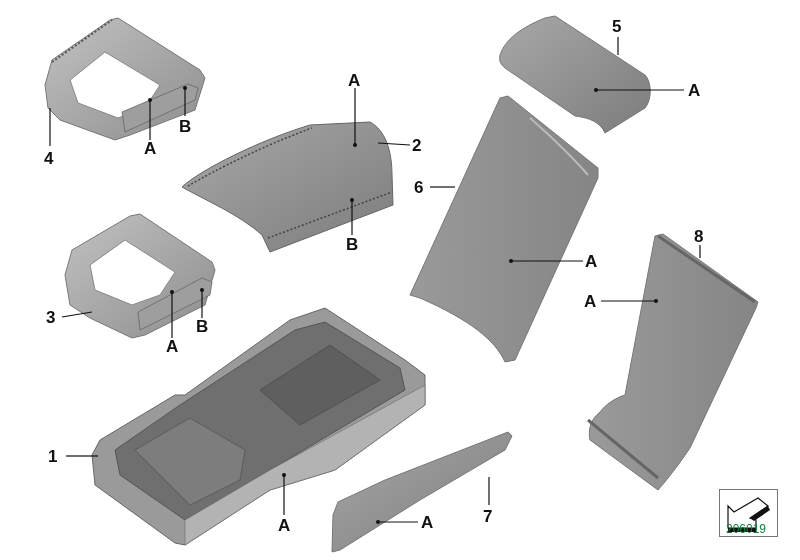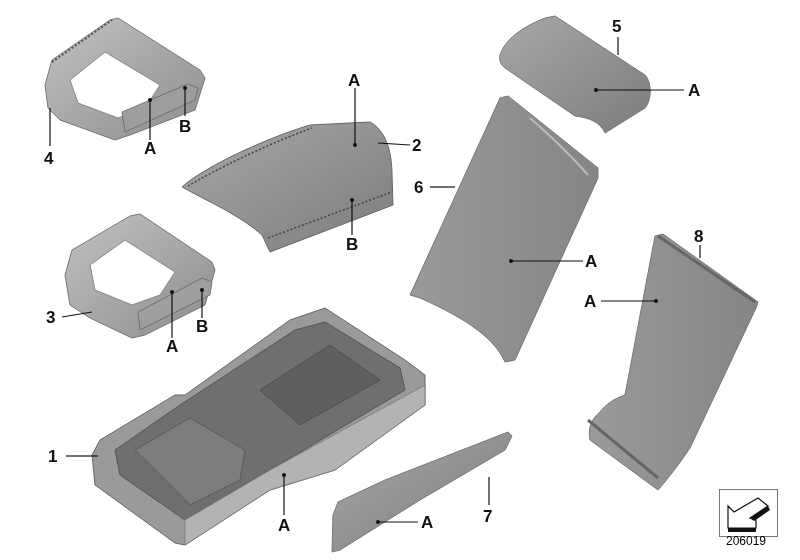--- a/index.html
+++ b/index.html
@@ -1,20 +1,20 @@
 <!DOCTYPE html>
 <html><head>
 <meta charset="utf-8">
 <style>
   html, body { margin: 0; padding: 0; background: #ffffff; }
   body { width: 800px; height: 560px; position: relative; overflow: hidden; font-family: "Liberation Sans", sans-serif; }
   #diagram { position: absolute; left: 0; top: 0; width: 800px; height: 560px; }
   .lbl { position: absolute; font-family: "Liberation Sans", sans-serif; font-weight: bold; font-size: 17px; color: #111; line-height: 1; }
   .refbox { position: absolute; left: 719px; top: 489px; width: 57px; height: 46px; border: 1px solid #777; background: #fff; }
-  .refnum { position: absolute; left: 726px; top: 534px; font-family: "Liberation Sans", sans-serif; font-size: 12px; color: #000000; }
+  .refnum { position: absolute; left: 726px; top: 522px; font-family: "Liberation Sans", sans-serif; font-size: 12px; color: #15803d; }
 </style>
 </head>
 <body>
 
 <svg id="diagram" viewBox="0 0 800 560" xmlns="http://www.w3.org/2000/svg">
   <defs>
     <linearGradient id="gGrey" x1="0" y1="0" x2="1" y2="1">
       <stop offset="0" stop-color="#a8a8a8"></stop>
       <stop offset="1" stop-color="#7c7c7c"></stop>
     </linearGradient>

